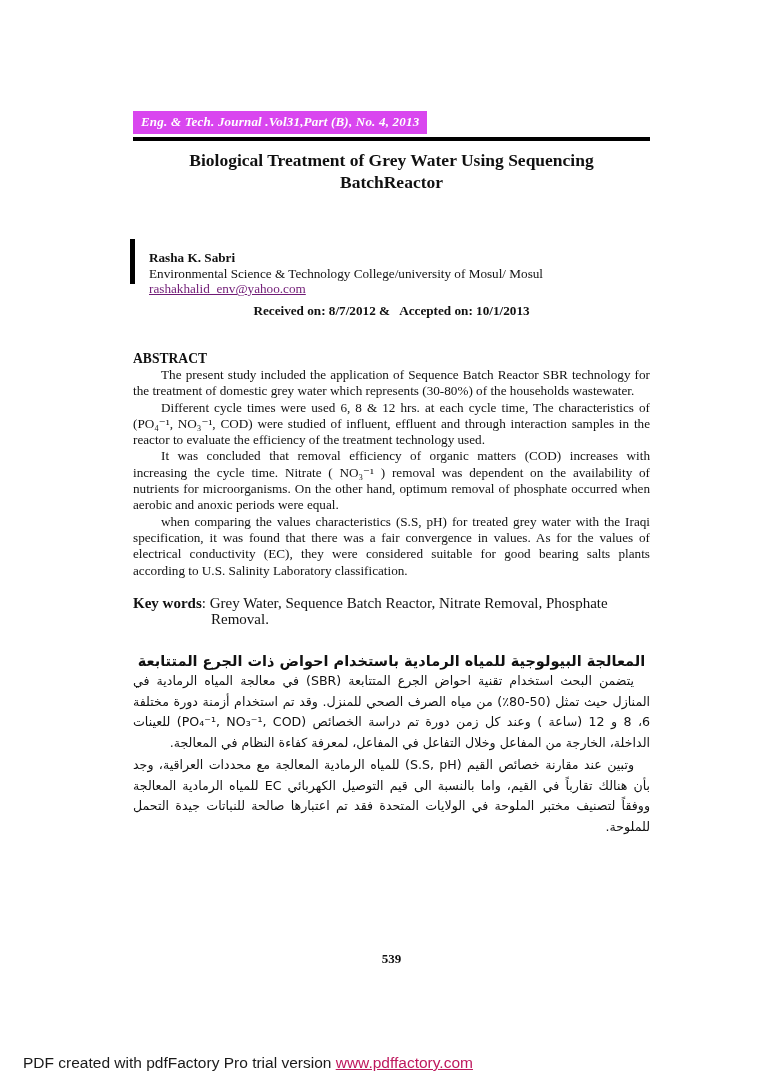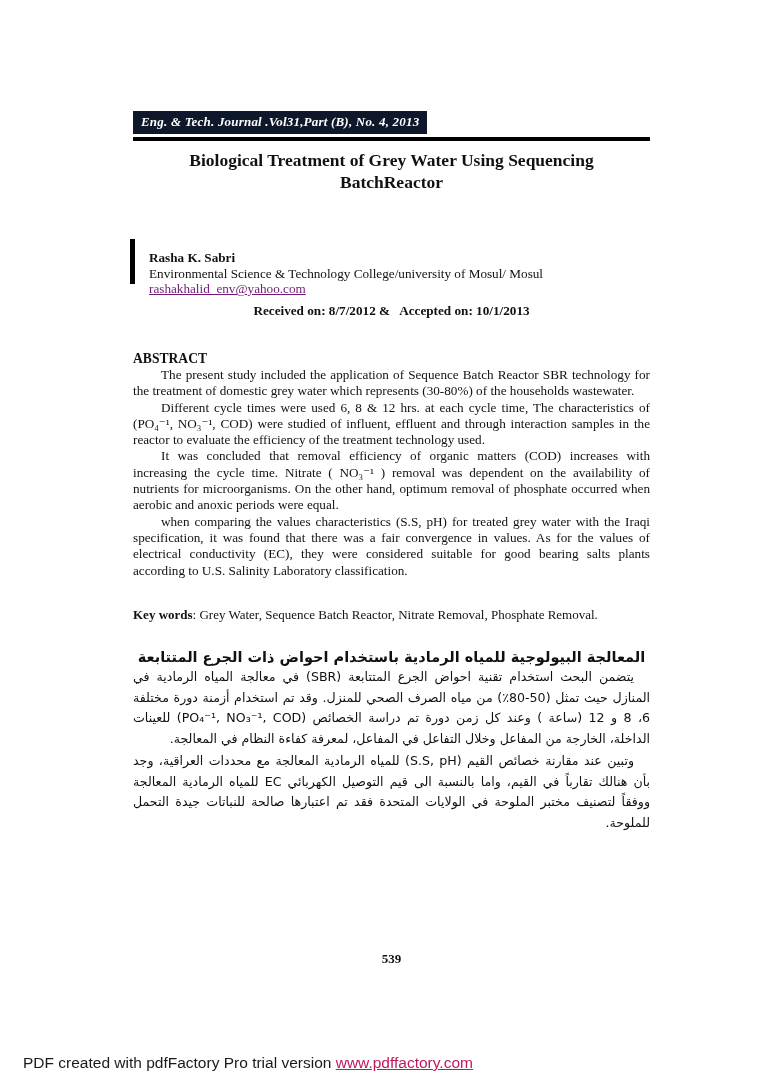--- a/index.html
+++ b/index.html
@@ -11,21 +11,21 @@
     position: relative;
     overflow: hidden;
     font-family: "Liberation Serif", "DejaVu Serif", serif;
     color: #111111;
   }
   .abs { position: absolute; }
 
   
   .header-box {
     left: 133px; top: 111px;
-    background: #0f172a;
+    background: #d946ef;
     color: #ffffff;
     font-style: italic;
     font-weight: bold;
     font-size: 13px;
     padding: 3px 8px 4px 8px;
     letter-spacing: 0.2px;
   }
   .header-rule {
     left: 133px; top: 137px;
     width: 517px; height: 4px;
@@ -84,22 +84,22 @@
     margin: 0;
   }
   p.en {
     margin: 0;
     font-size: 13.2px;
     line-height: 16.3px;
     text-align: justify;
     text-indent: 28px;
   }
   .keywords {
-    margin-top: 28px;
-    font-size: 13px;
+    margin-top: 16px;
+    font-size: 15px;
     line-height: 16.3px;
     padding-left: 78px;
     text-indent: -78px;
   }
   .keywords .kw-label { font-weight: bold; }
 
   
   .ar {
     direction: rtl;
     font-family: "DejaVu Sans", sans-serif;

